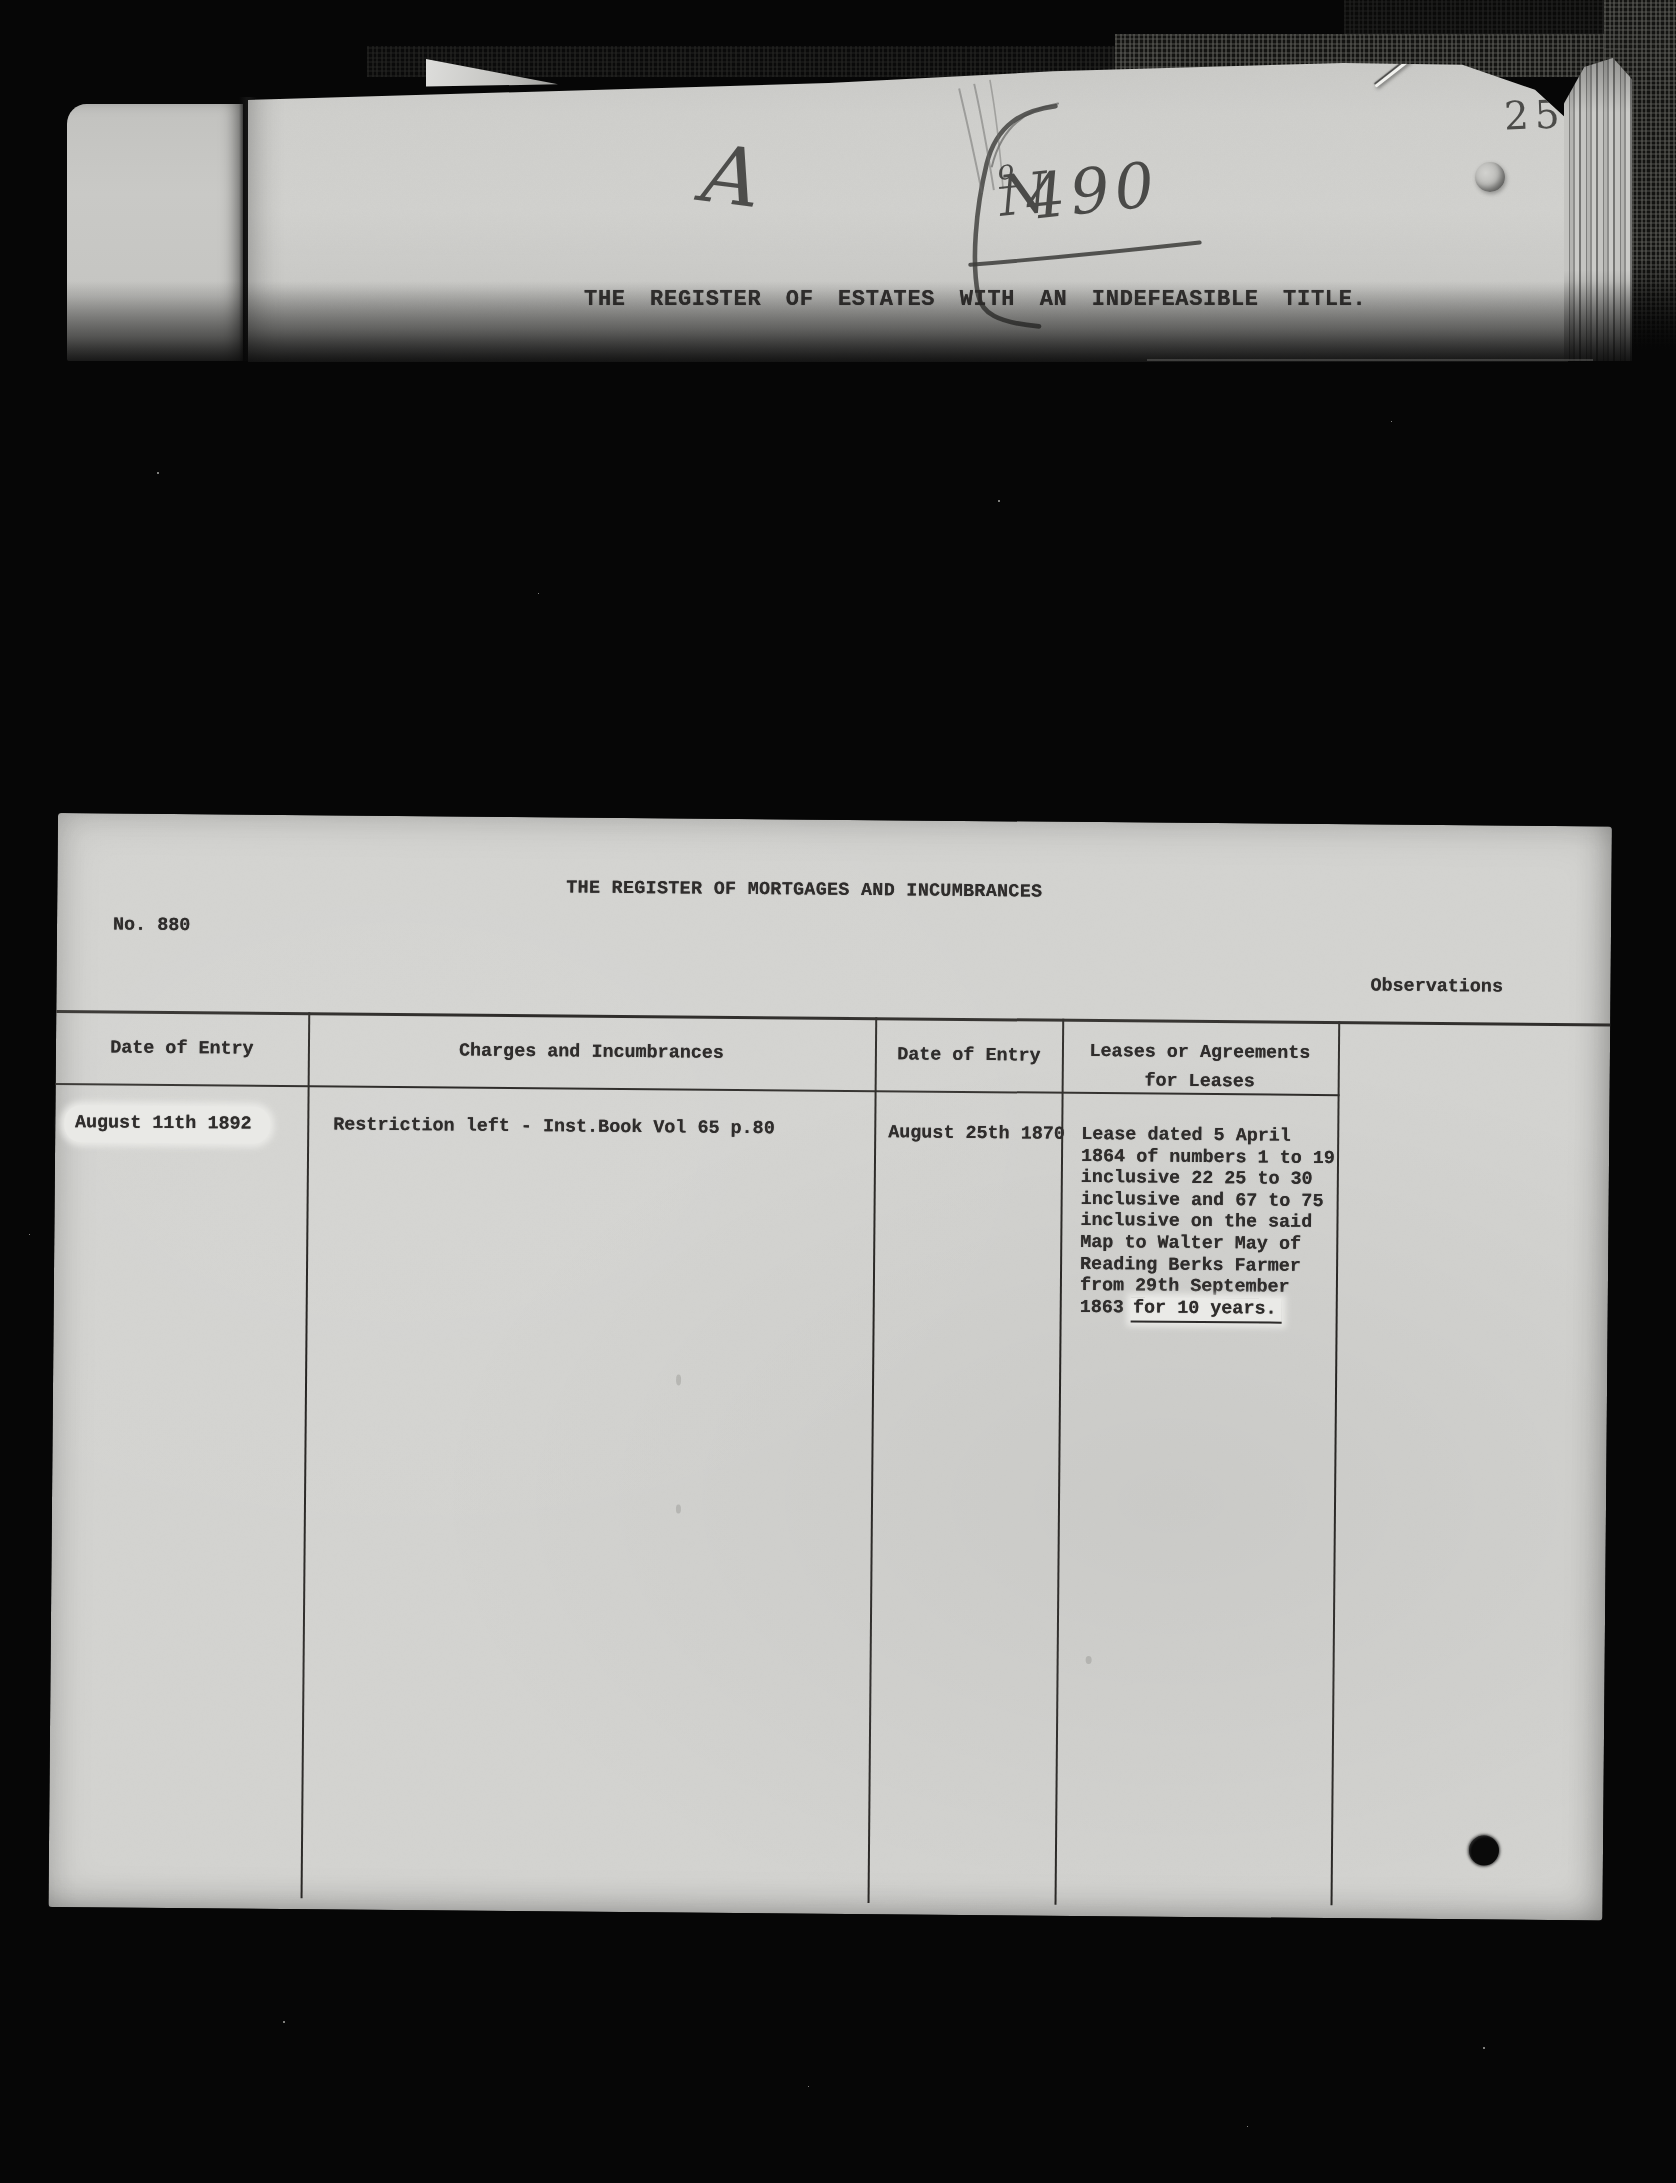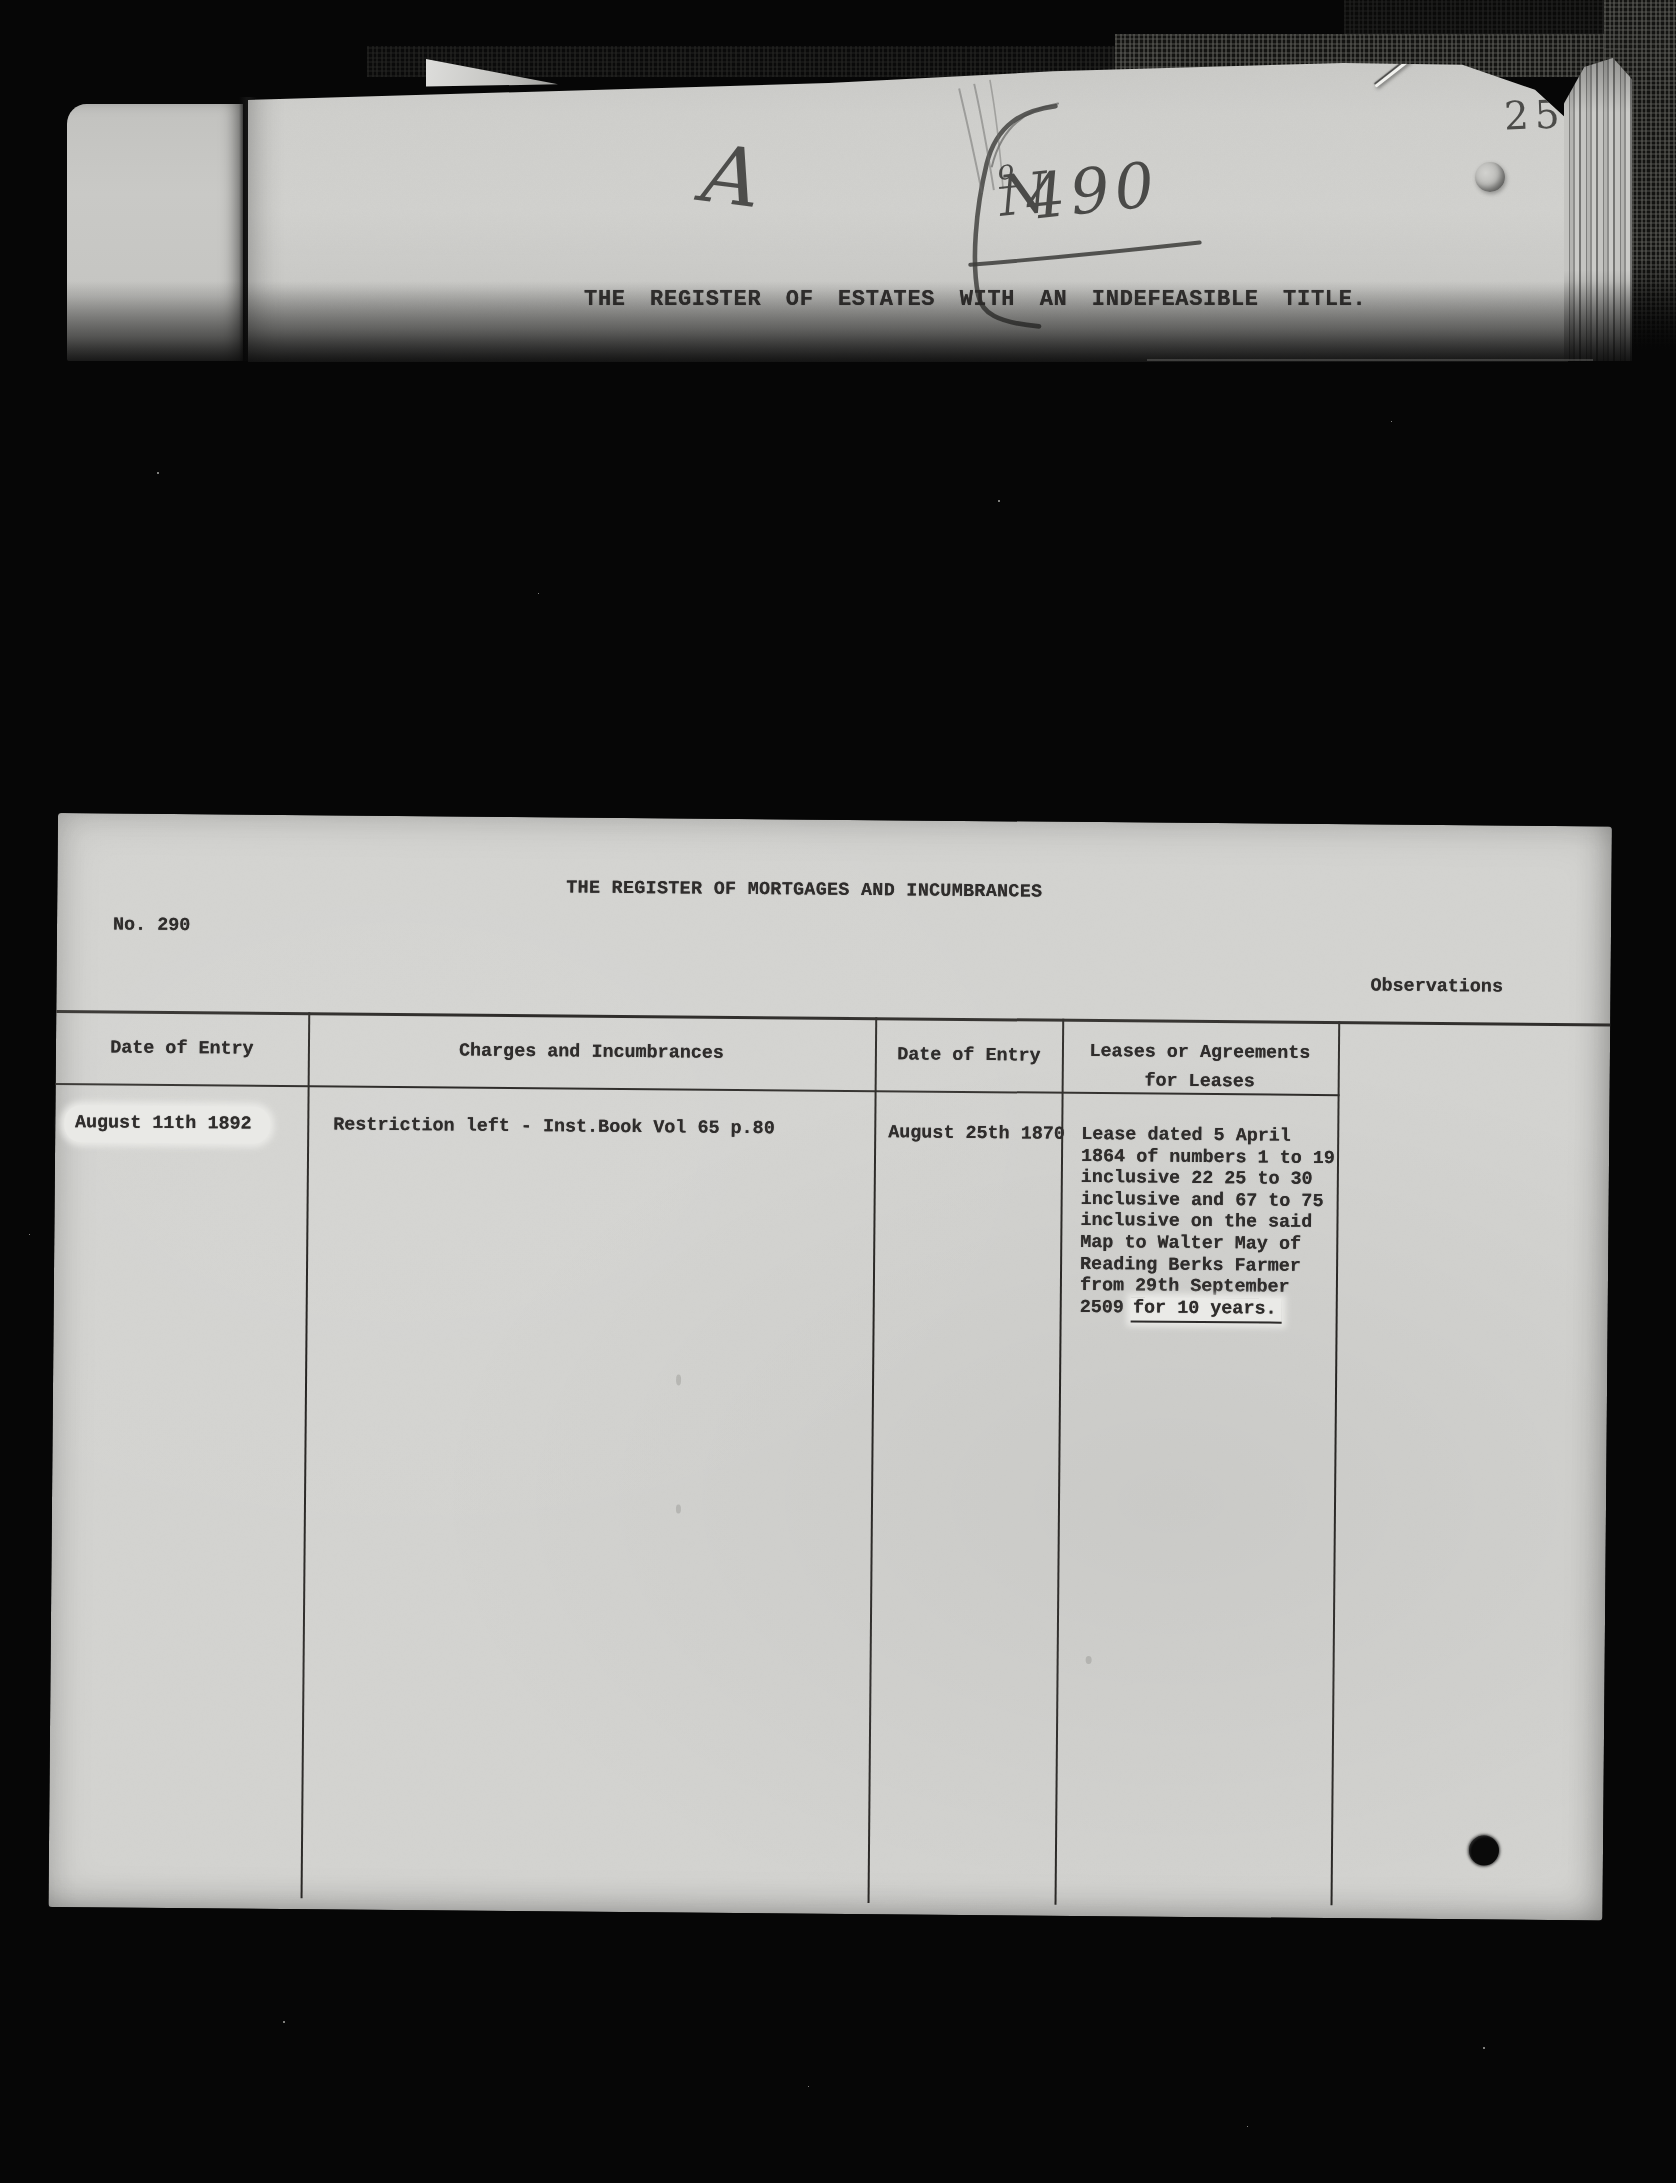--- a/index.html
+++ b/index.html
@@ -177,21 +177,21 @@
   <div class="mainpage">
     <svg class="grain" viewBox="0 0 2370 1668" width="1554" height="1094">
       <filter id="g2">
           <feTurbulence type="fractalNoise" baseFrequency="0.85" numOctaves="2" seed="3"></feTurbulence>
       <feColorMatrix type="matrix" values="0 0 0 0 0.45  0 0 0 0 0.45  0 0 0 0 0.44  0 0 0 0.65 0"></feColorMatrix>
         </filter>
       <rect width="100%" height="100%" filter="url(#g2)"></rect>
     </svg>
 
     <div class="typed mtitle">THE REGISTER OF MORTGAGES AND INCUMBRANCES</div>
-    <div class="typed mno">No. 290</div>
+    <div class="typed mno">No. 880</div>
     <div class="typed obs">Observations</div>
 
     <div class="hline h-top"></div>
     <div class="hline h-head"></div>
     <div class="vline v1"></div>
     <div class="vline v2"></div>
     <div class="vline v3"></div>
     <div class="vline v4"></div>
 
     <div class="typed hc hc1">Date of Entry</div>
@@ -209,21 +209,21 @@
 
     <div class="typed lease">
       <span>Lease dated 5 April</span>
       <span>1864 of numbers 1 to 19</span>
       <span>inclusive 22 25 to 30</span>
       <span>inclusive and 67 to 75</span>
       <span>inclusive on the said</span>
       <span>Map to Walter May of</span>
       <span>Reading Berks Farmer</span>
       <span>from 29th September</span>
-      <span class="final"><span style="position:static;display:inline;">2509</span><span class="ul-wo">for 10 years.</span></span>
+      <span class="final"><span style="position:static;display:inline;">1863</span><span class="ul-wo">for 10 years.</span></span>
     </div>
 
     <div class="punch punch-bottom"></div>
 
     <div class="smudge" style="left:623px;top:556px;width:5.2px;height:10.5px;"></div>
     <div class="smudge" style="left:624px;top:686px;width:4.6px;height:9.2px;"></div>
     <div class="smudge" style="left:1035px;top:834px;width:5.9px;height:7.9px;"></div>
   </div>
 
 </div>

